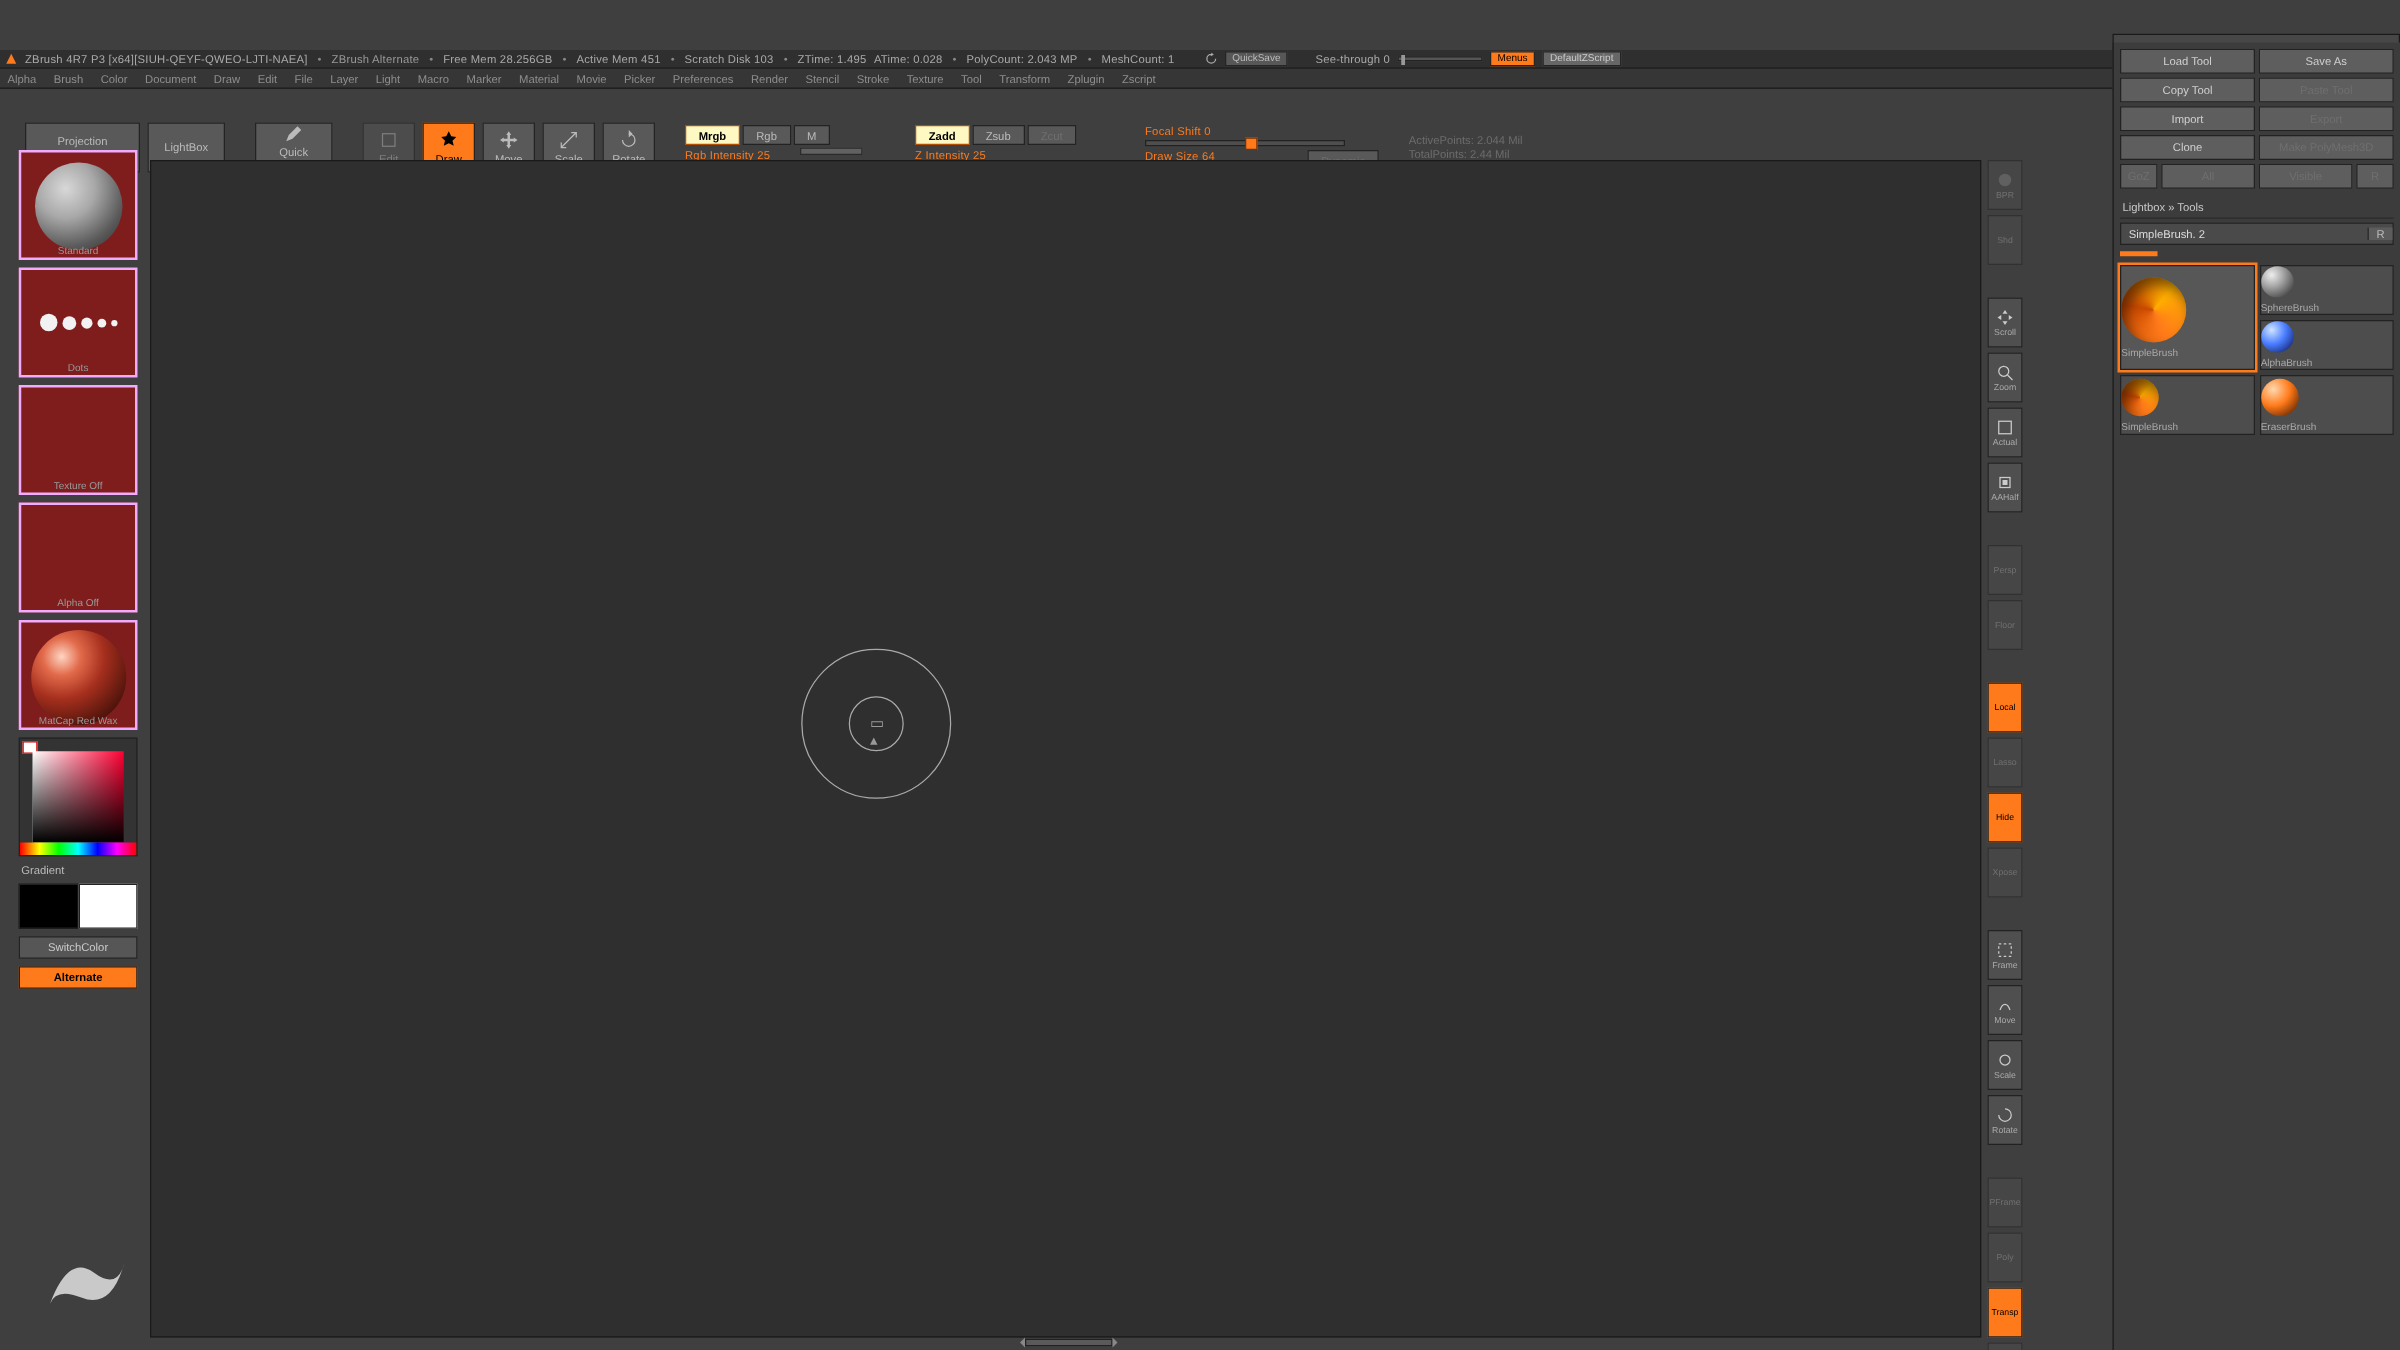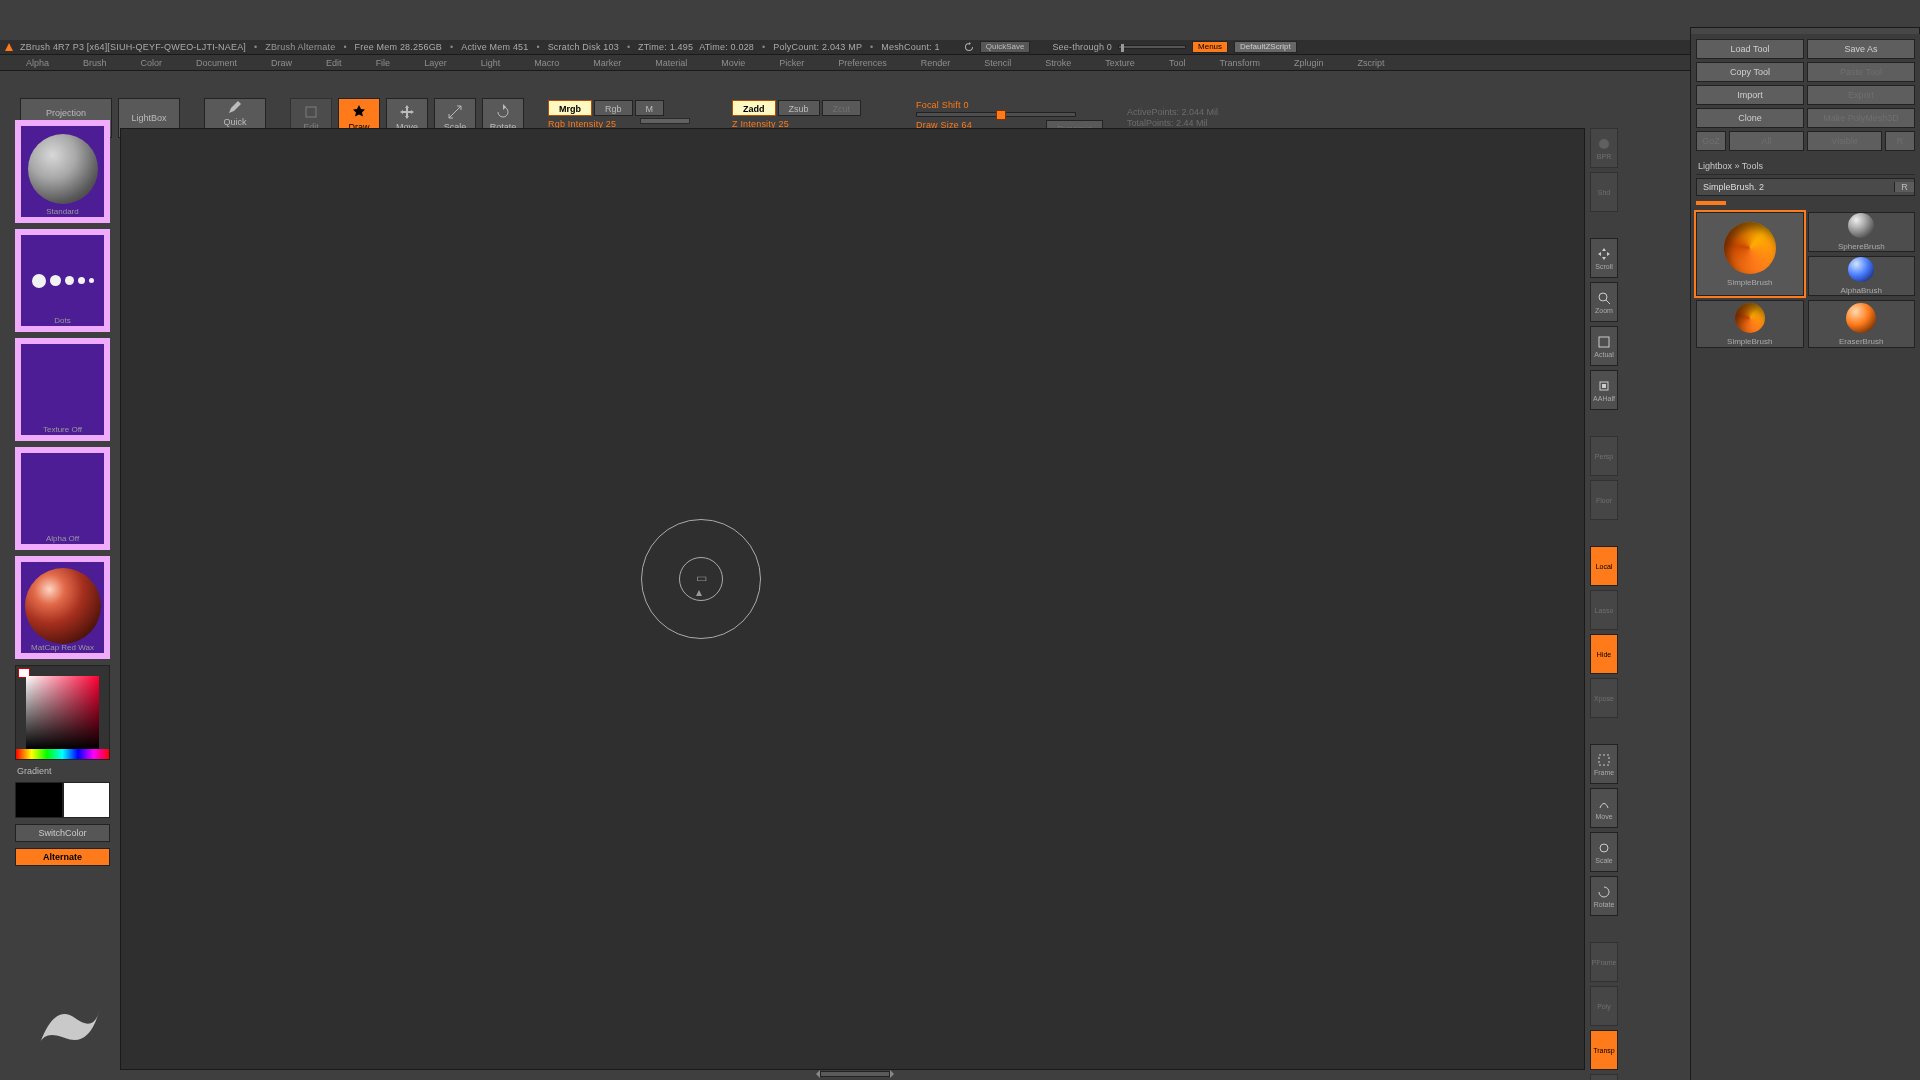--- a/index.html
+++ b/index.html
@@ -15,21 +15,21 @@
 #titlebar .btn.orange{ background:#ff7a1a; color:#000;}
 #titlebar .btn.gray{ background:#676767; color:#ccc;}
 #titlebar .slider { width:68px; height:4px; background:#555; position:relative; border:1px solid #222;}
 #titlebar .slider::after{content:"";position:absolute;top:-2px;left:2px;width:3px;height:8px;background:#999;}
 #titlebar .right-cluster{margin-left:auto; display:flex; gap:0;}
 #titlebar .right-cluster .ic{ width:20px; height:14px; border-left:1px solid #1a1a1a; display:flex;align-items:center;justify-content:center;}
 #titlebar .right-cluster svg{width:10px;height:10px}
 
 
 #menubar { height:16px; background:#363636; border-bottom:1px solid #1a1a1a; display:flex; align-items:center; padding:0 6px; gap:14px;}
-#menubar span{ color:#8e8e8e; font-size:9px; cursor:pointer;margin-left:20px;}
+#menubar span{ color:#8e8e8e; font-size:9px; cursor:pointer;}
 
 
 #shelf{ position:relative; top:20px; height:54px; display:flex; align-items:center; gap:6px; padding-left:20px;}
 .shelf-btn{ height:40px; min-width:62px; background:#595959; border:1px solid #232323; color:#bbb; font-size:9px; display:flex; flex-direction:column; align-items:center; justify-content:center; gap:2px; cursor:pointer;}
 .shelf-btn.wide{min-width:92px}
 .shelf-btn.sm{min-width:42px;height:40px;}
 .shelf-btn svg{width:16px;height:16px}
 .shelf-btn.active{ background:#ff7a1a; color:#000;}
 .shelf-spacer{width:12px}
 
@@ -44,21 +44,21 @@
 .val-slider .track .thumb{position:absolute; top:-3px; width:10px; height:10px; background:#ff7a1a; border:1px solid #7a3100;}
 .stat-block{color:#6c6c6c;font-size:9px;line-height:11px}
 
 .shelf-col{display:flex;flex-direction:column;gap:3px}
 
 
 .doc-handle{position:absolute; left:640px; top:118px; width:50px; height:6px; background:#616161; border:1px solid #2a2a2a;}
 
 
 #left-palette{ position:absolute; left:15px; top:120px; width:95px; display:flex; flex-direction:column; gap:6px;}
-.pal-tile{ width:95px; height:103px; background:#4c1d95; border:6px solid #f0abfc; position:relative; cursor:pointer;}
+.pal-tile{ width:95px; height:88px; background:#7f1d1d; border:2px solid #f0abfc; position:relative; cursor:pointer;}
 .pal-tile .cap{position:absolute;bottom:1px;left:0;right:0;text-align:center;color:#9a9a9a;font-size:8px}
 
 .brush-preview{ border-radius:0;}
 .brush-preview .ball{ width:70px;height:70px;border-radius:50%;
   background:radial-gradient(circle at 35% 30%, #d8d8d8 0%, #a8a8a8 35%, #5a5a5a 70%, #2a2a2a 100%);
   margin:8px auto 0;}
 .stroke-dots{ display:flex;align-items:center;justify-content:center;height:100%; gap:4px;}
 .stroke-dots span{width:8px;height:8px;border-radius:50%;background:#f2f2f2}
 .stroke-dots span:nth-child(1){width:14px;height:14px}
 .stroke-dots span:nth-child(2){width:11px;height:11px}
@@ -126,21 +126,21 @@
 .pbtn.dim{color:#6f6f6f}
 .pbtn.sm{flex:0 0 30px}
 
 .section-label{ color:#c9c9c9; font-size:9px; padding:3px 2px; border-bottom:1px solid #2a2a2a; margin-top:4px;}
 .cur-tool-bar{ display:flex; align-items:center; background:#4a4a4a; border:1px solid #222; height:18px;}
 .cur-tool-bar .name{flex:1;padding-left:6px;color:#ddd}
 .cur-tool-bar .r{ width:20px;text-align:center; background:#5c5c5c; border-left:1px solid #222;}
 .mini-hilite{height:4px;background:#ff7a1a;width:30px;margin:2px 0 4px}
 
 .tool-grid{ display:grid; grid-template-columns:1fr 1fr; gap:4px;}
-.tool-cell{ height:84px; background:#4d4d4d; border:1px solid #222; display:flex; flex-direction:column; align-items:center; justify-content:center; gap:4px; cursor:pointer;}
+.tool-cell{ height:84px; background:#4d4d4d; border:1px solid #222; display:flex; flex-direction:column; align-items:flex-start; justify-content:center; gap:4px; cursor:pointer;}
 .tool-cell.sel{outline:2px solid #ff7a1a; background:#575757}
 .tool-cell .cap{font-size:8px;color:#aaa}
 .swirl{ width:52px;height:52px;border-radius:50%;
   background:conic-gradient(from 40deg,#ffae00,#ff7a1a,#c94900,#ffae00);
   box-shadow:inset 4px 6px 10px rgba(0,0,0,.5);}
 .sphere-gray{width:46px;height:46px;border-radius:50%;
   background:radial-gradient(circle at 32% 28%,#eee,#aaa 35%,#555 75%,#1a1a1a)}
 .sphere-blue{width:46px;height:46px;border-radius:50%;
   background:radial-gradient(circle at 32% 28%,#cfe5ff,#4a7dff 45%,#12226b 90%)}
 .sphere-orange{width:46px;height:46px;border-radius:50%;

